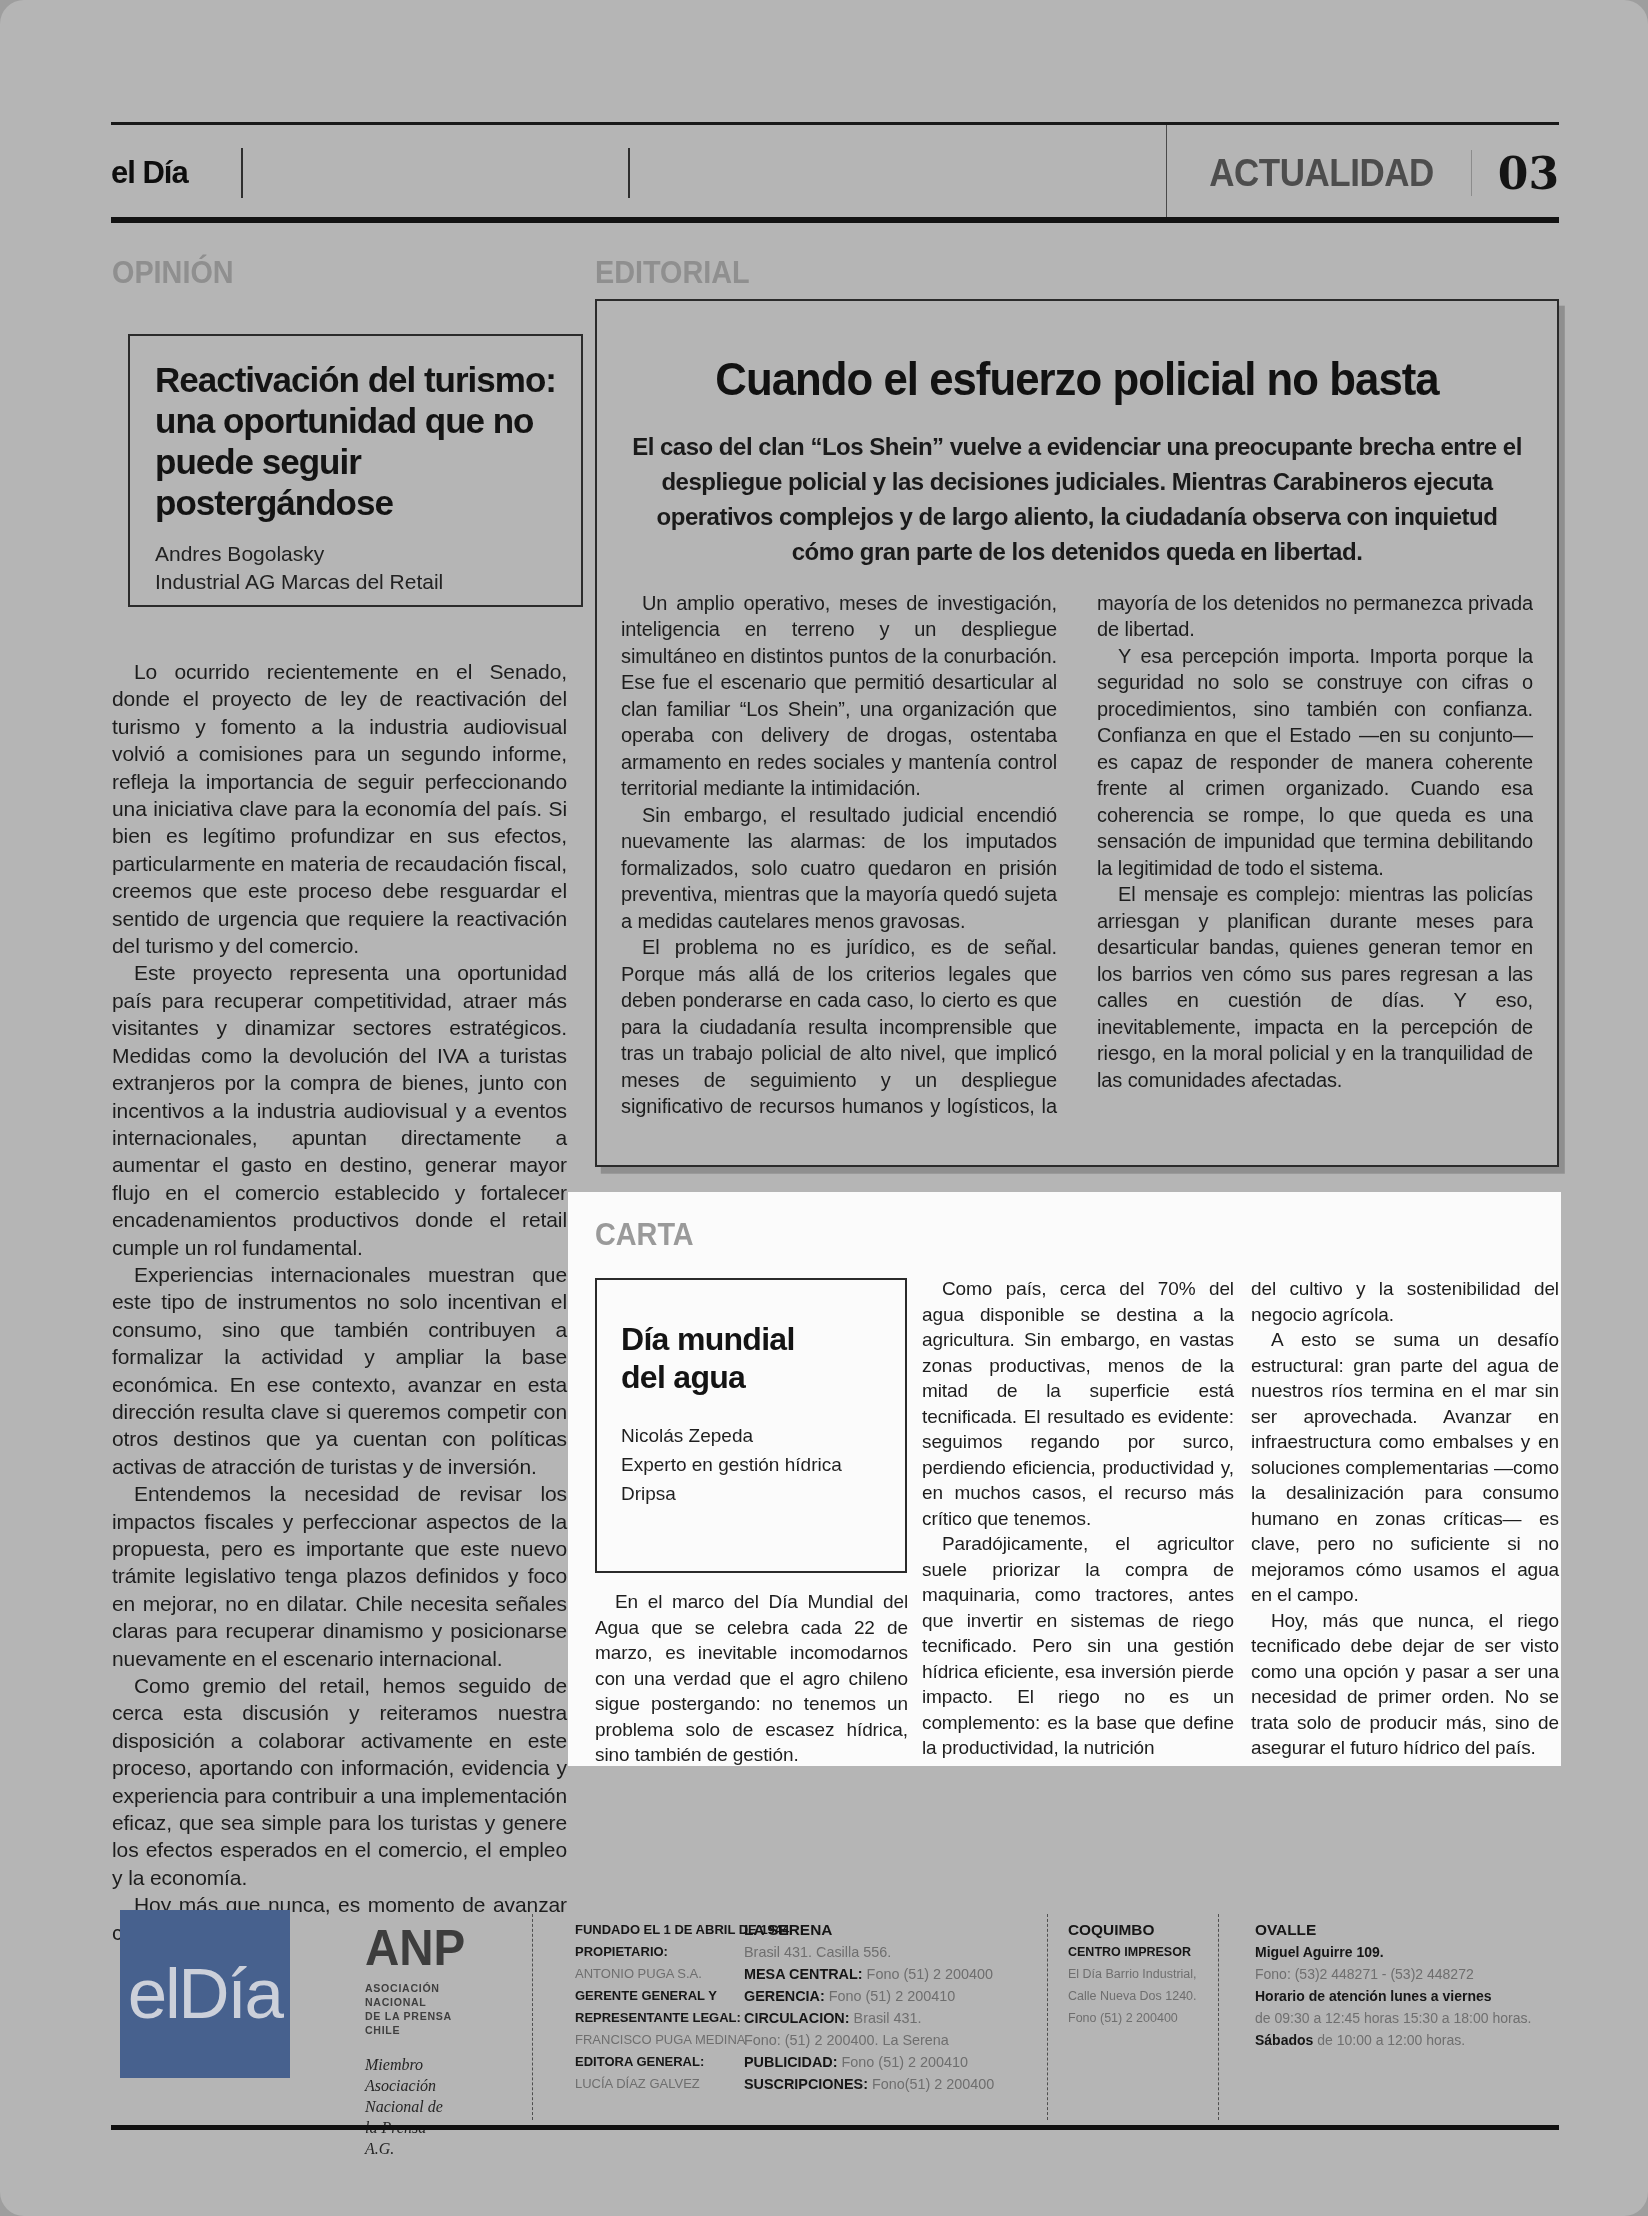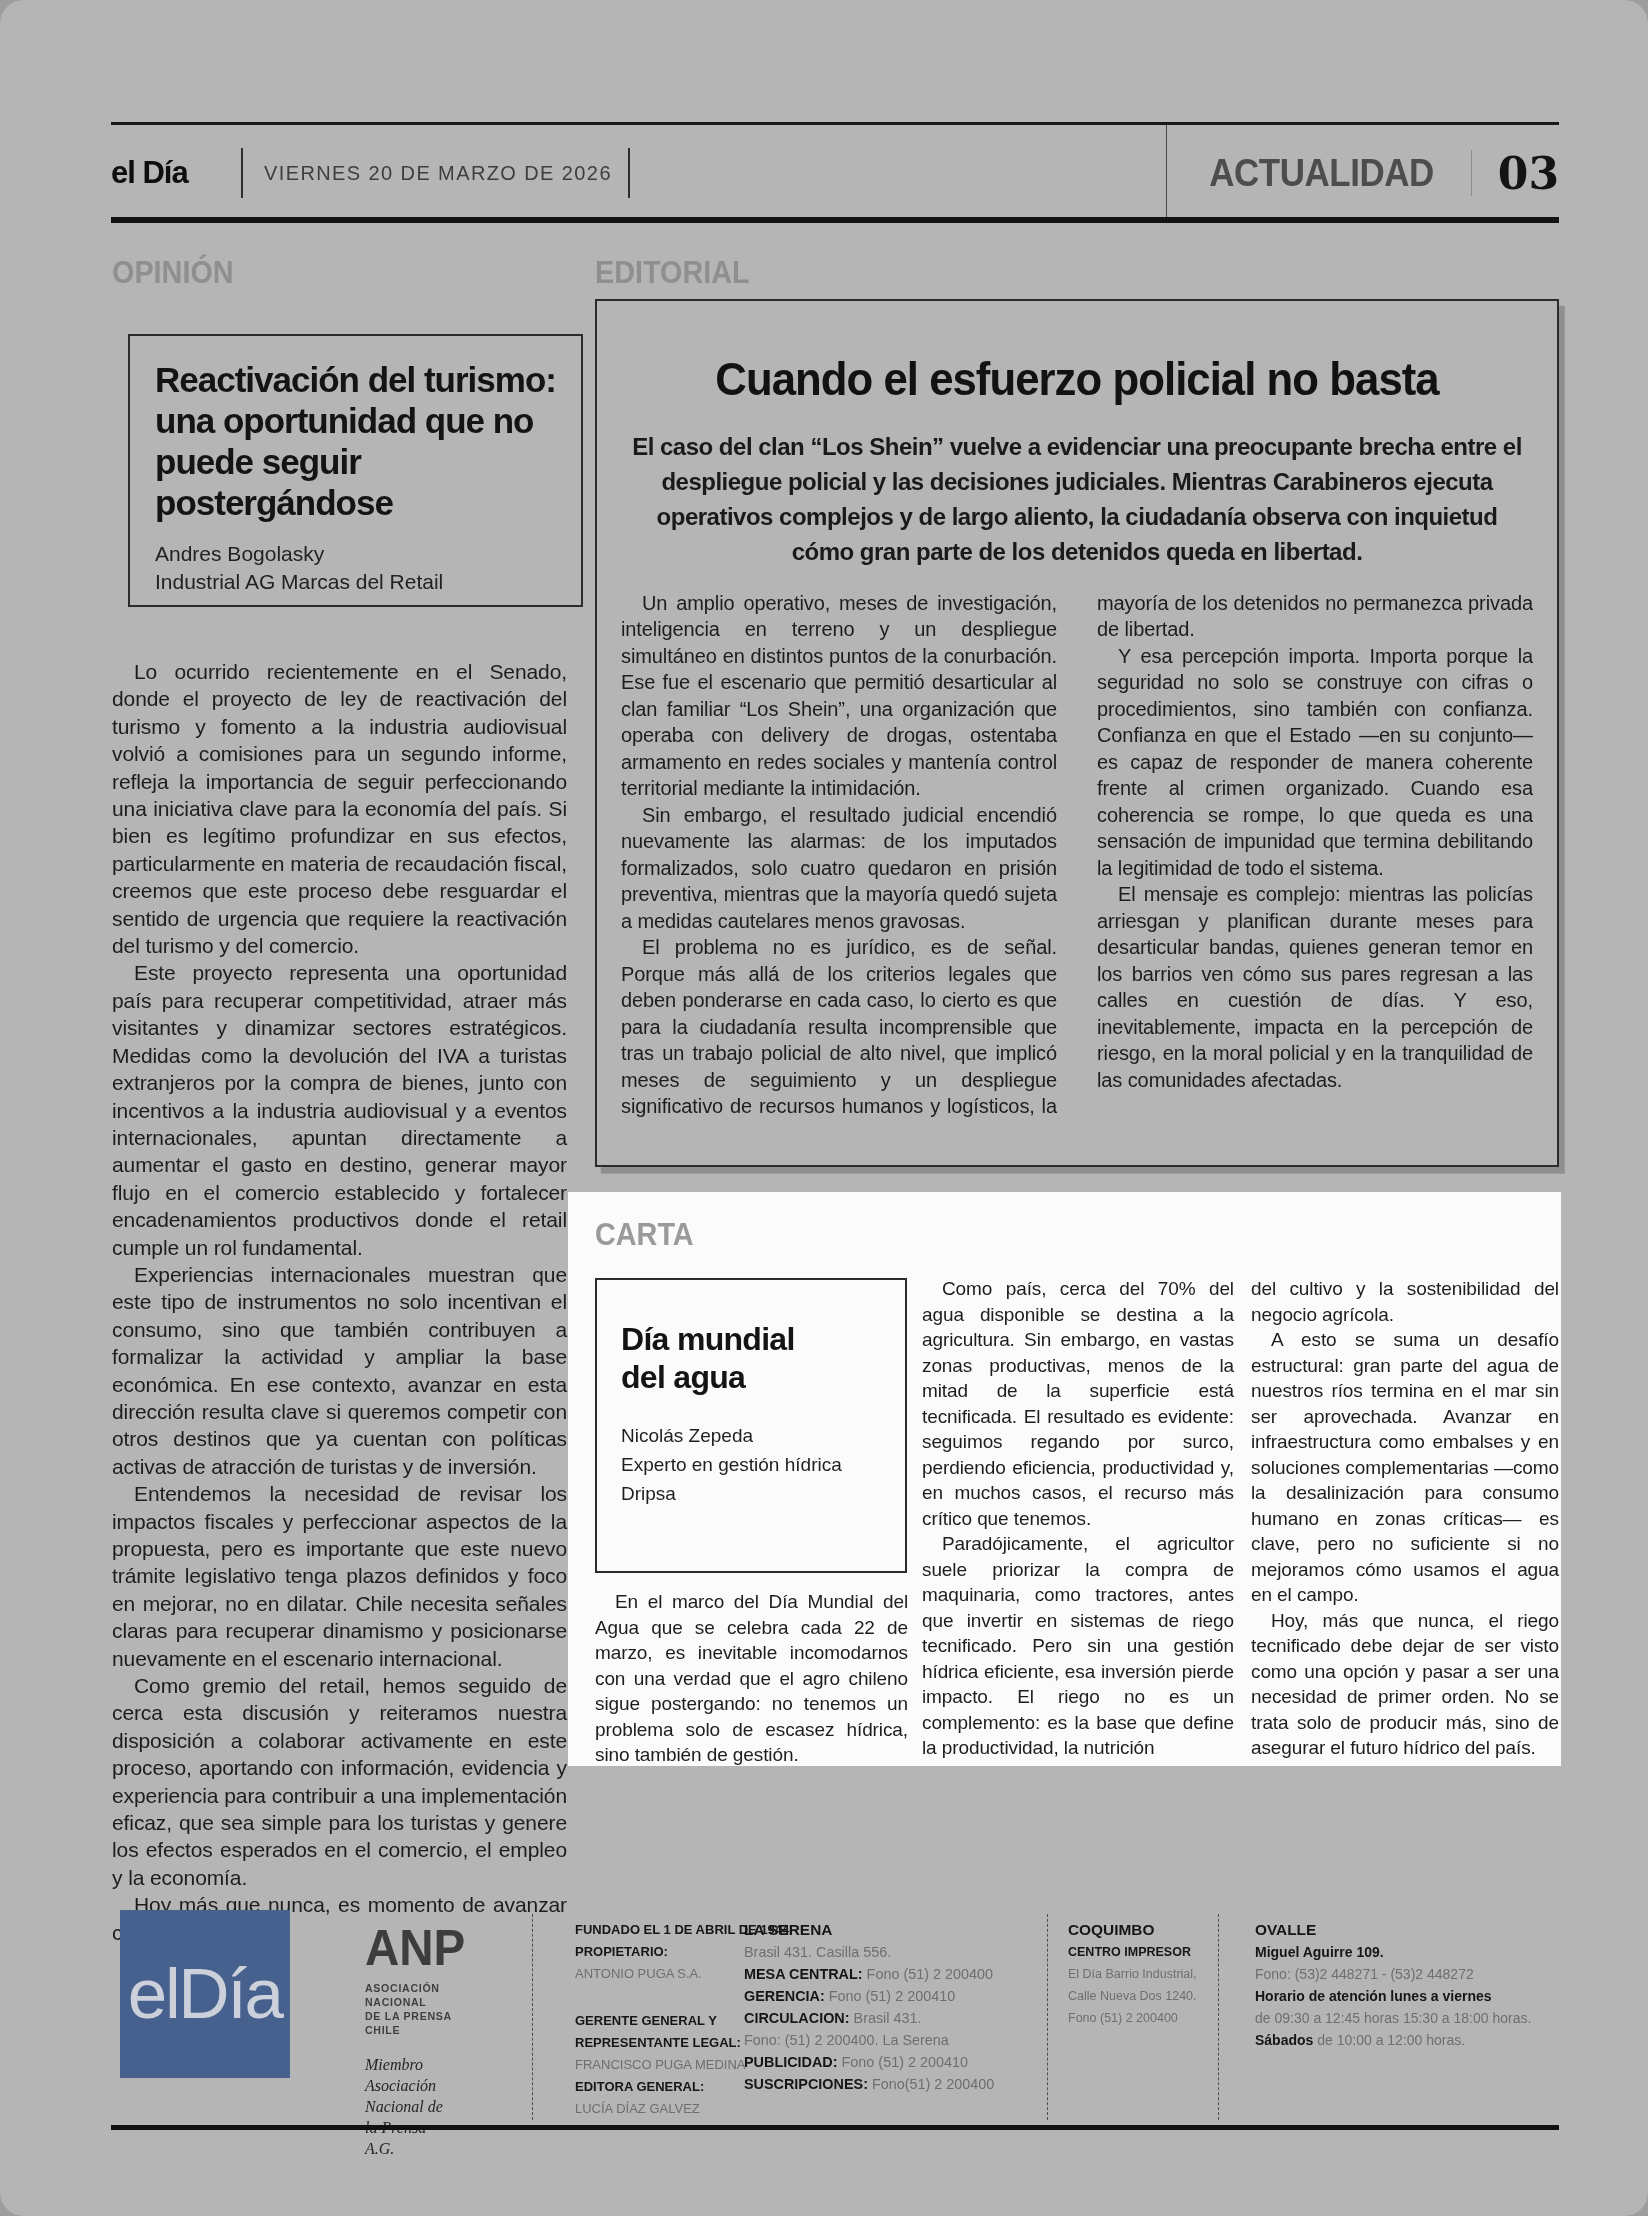--- a/index.html
+++ b/index.html
@@ -72,37 +72,36 @@
   .anp-acronym{font-size:50px;font-weight:800;color:#3d3d3d;letter-spacing:0px;transform:scaleX(0.95);transform-origin:left;}
   .anp-caption{margin-top:4.8px;font-size:10.6px;font-weight:700;line-height:14px;color:#3f3f3f;
                letter-spacing:0.7px;white-space:pre-line;}
   .anp-membership{margin-top:16.4px;font-family:"Liberation Serif",serif;font-style:italic;
                   font-size:16px;line-height:21px;color:#262626;white-space:pre-line;}
   .f-sep{top:8.7px;height:206px;width:0;border-left:1.4px dashed #4f4f4f;}
   .fsep1{left:421px;} .fsep2{left:936px;} .fsep3{left:1107px;}
   .fcol{font-size:14px;line-height:22px;color:#6e6e6e;}
   .fcol .b{font-weight:700;color:#161616;}
   .fcol div{white-space:nowrap;}
-  .fcol .wrap{white-space:normal;margin-top:25px;}
+  .fcol .wrap{white-space:normal;}
   #fcol-a{left:464px;top:14.4px;width:178px;font-size:13px;}
   #fcol-b{left:633px;top:14.4px;width:289px;font-size:14.4px;}
   #fcol-c{left:957px;top:14.4px;width:144px;font-size:12.5px;}
   #fcol-d{left:1144px;top:14.4px;width:308px;font-size:14px;}
   .f-title{font-size:15.4px;}
   .f-rule{left:0px;top:220px;width:1448px;height:5.3px;background:#101010;}
 </style>
 </head>
 <body>
 
 <div id="page">
 
   <div class="abs rule-top"></div>
   <div class="abs brand">el Día</div>
   <div class="abs hbar hbar1"></div>
-  <div class="abs hdate">VIERNES 20 DE MARZO DE 2026</div>
   <div class="abs hbar hbar2"></div>
   <div class="abs hvdiv"></div>
   <div class="abs hsection">ACTUALIDAD</div>
   <div class="abs hbar3"></div>
   <div class="abs hpage">03</div>
   <div class="abs rule-main"></div>
 
   <div class="abs slabel" id="opinion-label">OPINIÓN</div>
   <div class="abs" id="opinion-box">
     <div class="op-headline">Reactivación del turismo: una oportunidad que no puede seguir postergándose</div>

